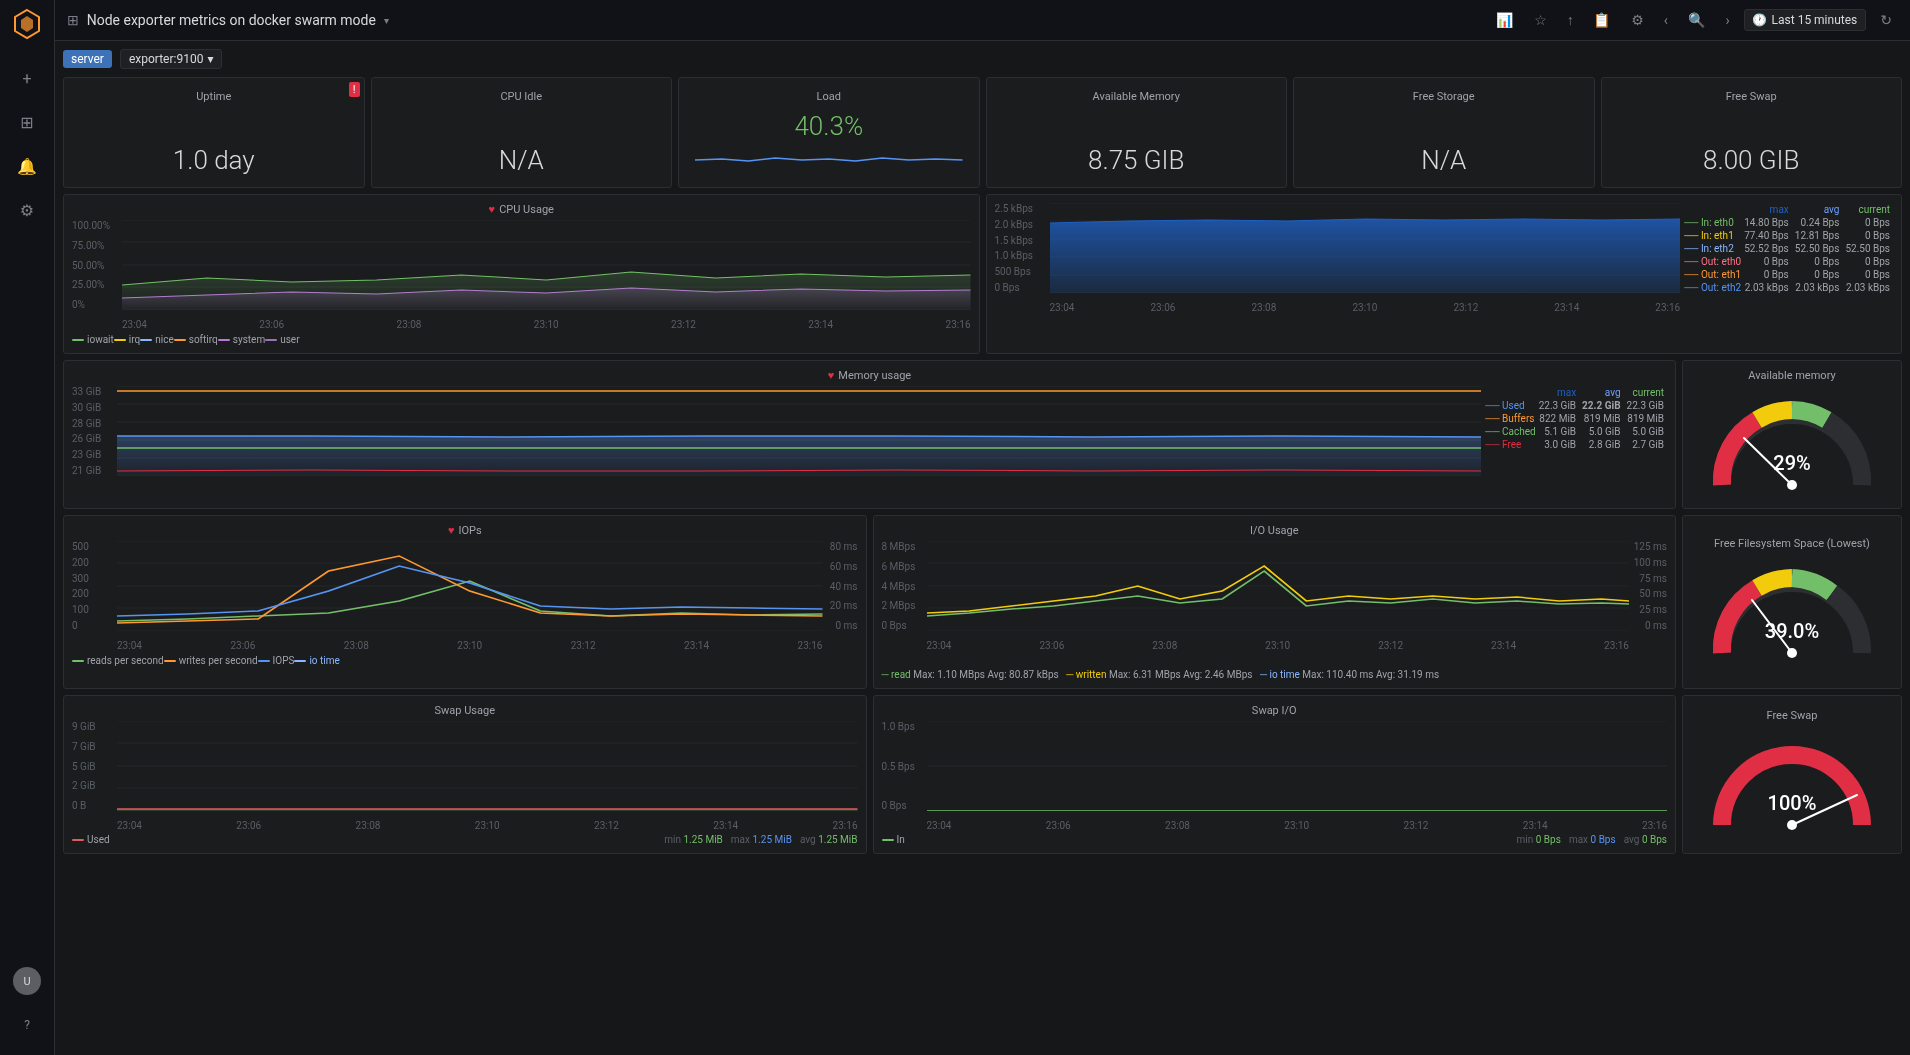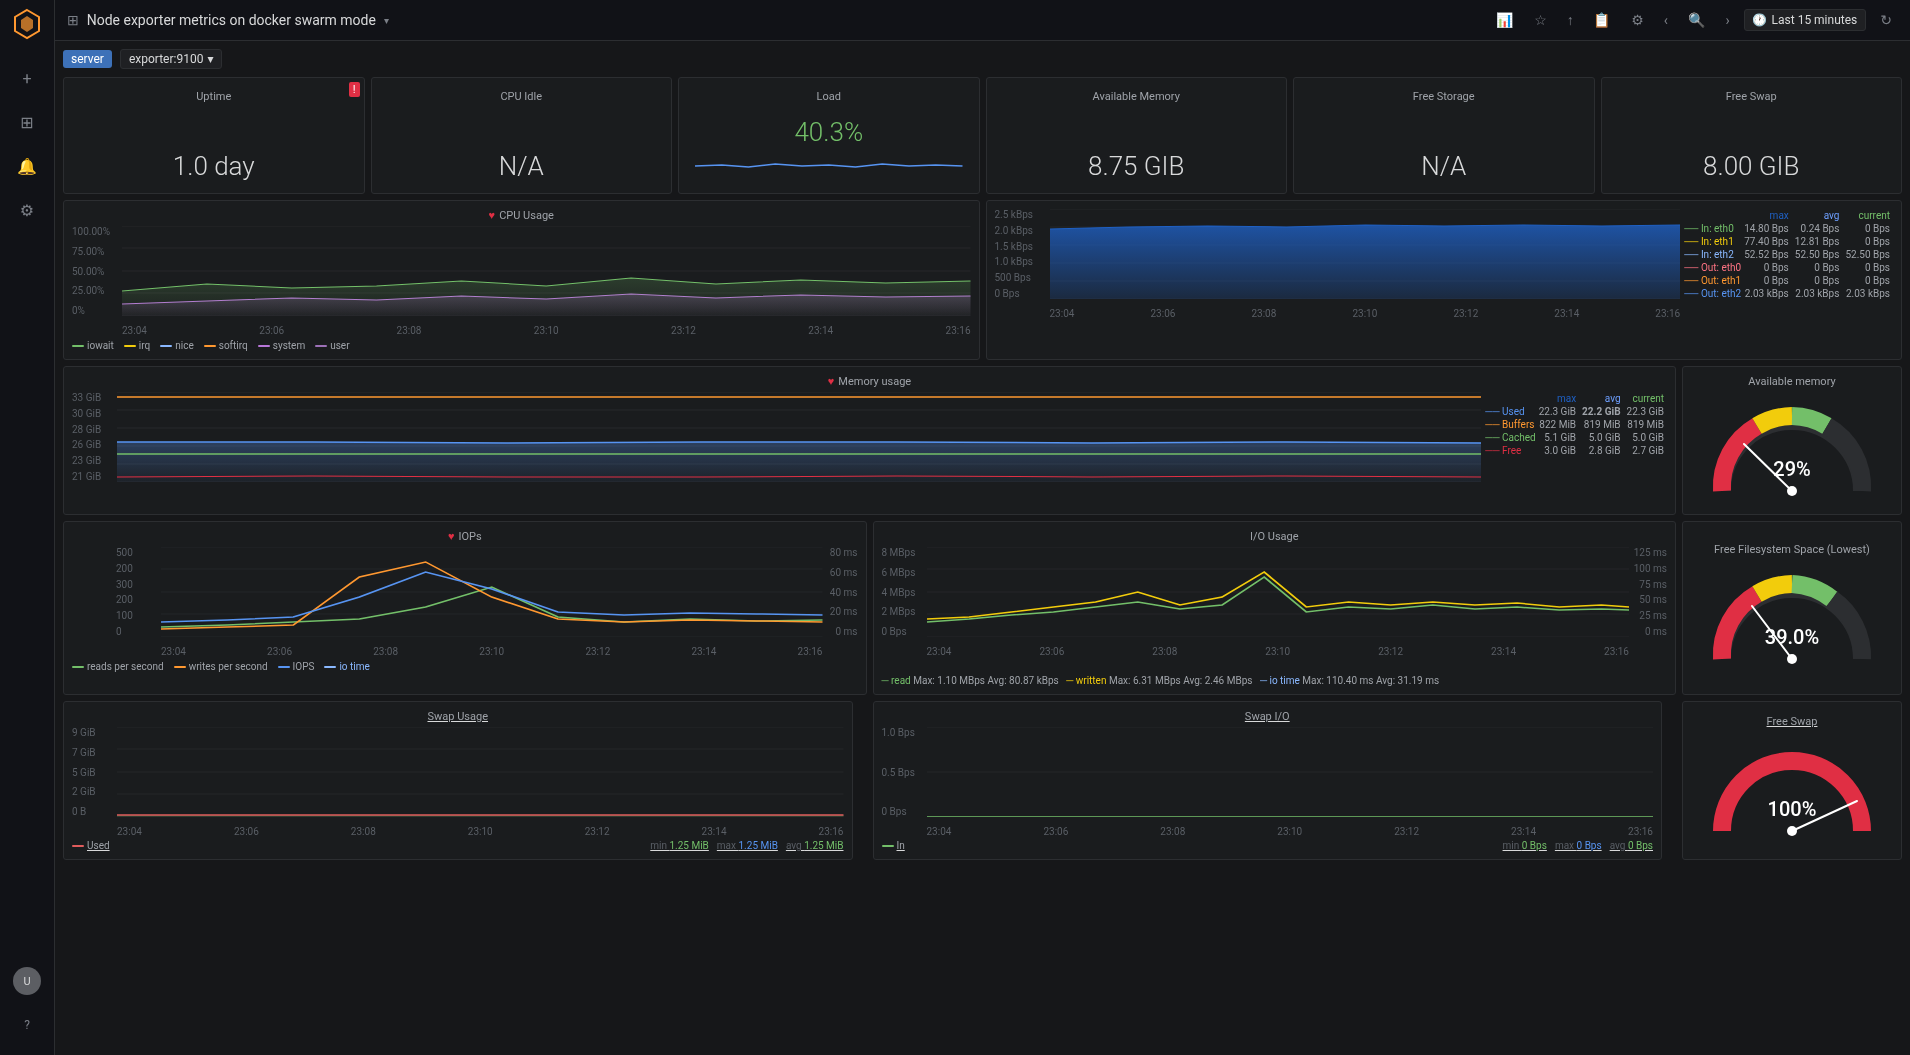--- a/index.html
+++ b/index.html
@@ -143,21 +143,21 @@
       position: relative;
       min-height: 90px;
       display: flex;
       flex-direction: column;
       justify-content: space-between;
     }
     .stat-label {
       font-size: 11px;
       color: #9fa3a9;
       text-align: center;
-      margin-bottom: 14px;
+      margin-bottom: 8px;
     }
     .stat-value {
       font-size: 26px;
       font-weight: 300;
       text-align: center;
       color: #d8d9da;
     }
     .stat-value.green { color: #73bf69; }
     .stat-alert {
       position: absolute;
@@ -192,21 +192,20 @@
       text-align: center;
       margin-bottom: 4px;
       display: flex;
       align-items: center;
       justify-content: center;
       gap: 4px;
     }
     .chart-title-heart { color: #e02f44; }
     .chart-legend {
       display: flex;
-      gap: 10px;
       flex-wrap: wrap;
       margin-top: 4px;
     }
     .legend-item {
       display: flex;
       align-items: center;
       gap: 3px;
       font-size: 10px;
       color: #9fa3a9;
     }
@@ -223,22 +222,21 @@
     }
     .row3b {
       display: grid;
       grid-template-columns: 1fr 1fr 220px;
       gap: 6px;
       margin-bottom: 6px;
     }
     .row4 {
       display: grid;
       grid-template-columns: 1fr 1fr 220px;
-      gap: 20px;
-      text-decoration: underline;
+      gap: 6px;
     }
     .gauge-card {
       background: #1a1c1e;
       border: 1px solid #2c2e31;
       border-radius: 3px;
       padding: 8px;
       display: flex;
       flex-direction: column;
       align-items: center;
       justify-content: center;
@@ -638,21 +636,21 @@
       </div>
     </div>
 
     <div class="row3b">
 
       <div class="chart-card">
         <div class="chart-title">
           <span class="chart-title-heart">♥</span>
           <span>IOPs</span>
         </div>
-        <div style="position:relative; height:110px;margin-left:44px;">
+        <div style="position:relative; height:110px;">
           <div class="chart-y-labels">
             <span>500</span>
               <span>200</span>
               <span>300</span>
               <span>200</span>
               <span>100</span>
               <span>0</span>
           </div>
           <div style="position:absolute; right:0; top:0; bottom:20px; width:35px; display:flex; flex-direction:column; justify-content:space-between; font-size:10px; color:#5a5f66; text-align:right;">
             <span>80 ms</span>

